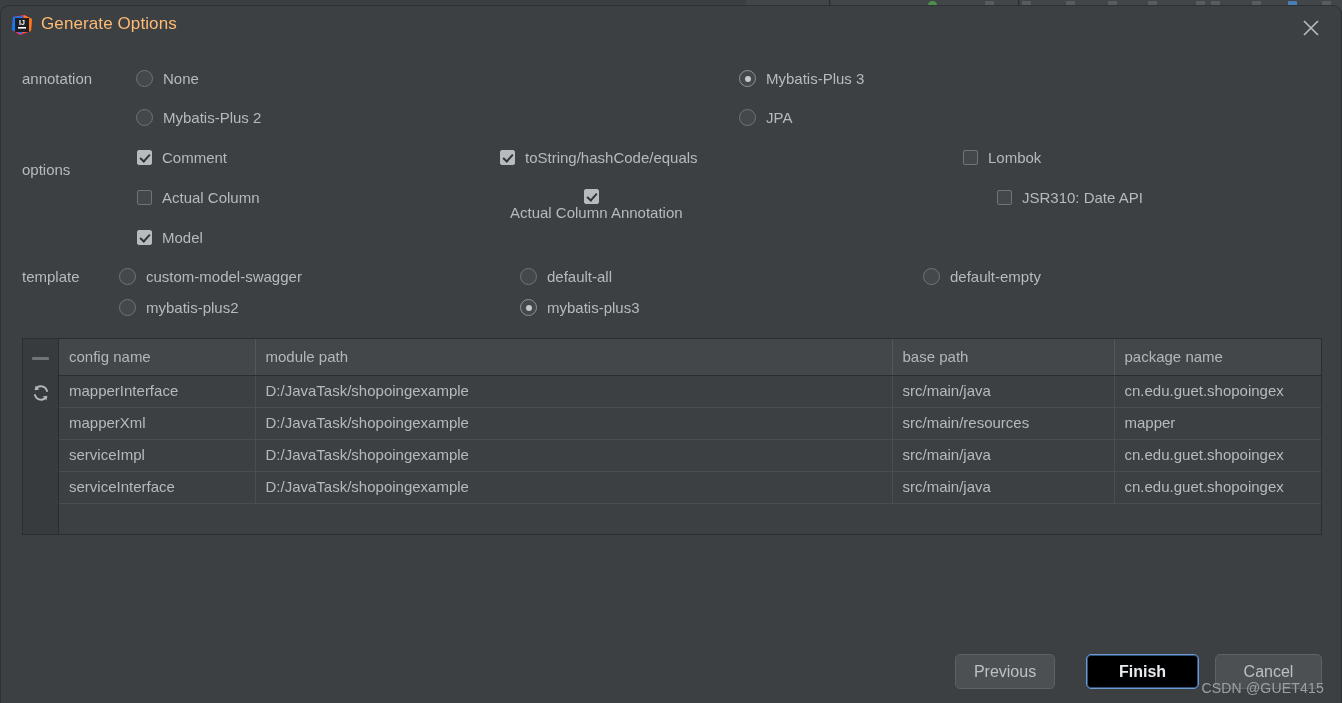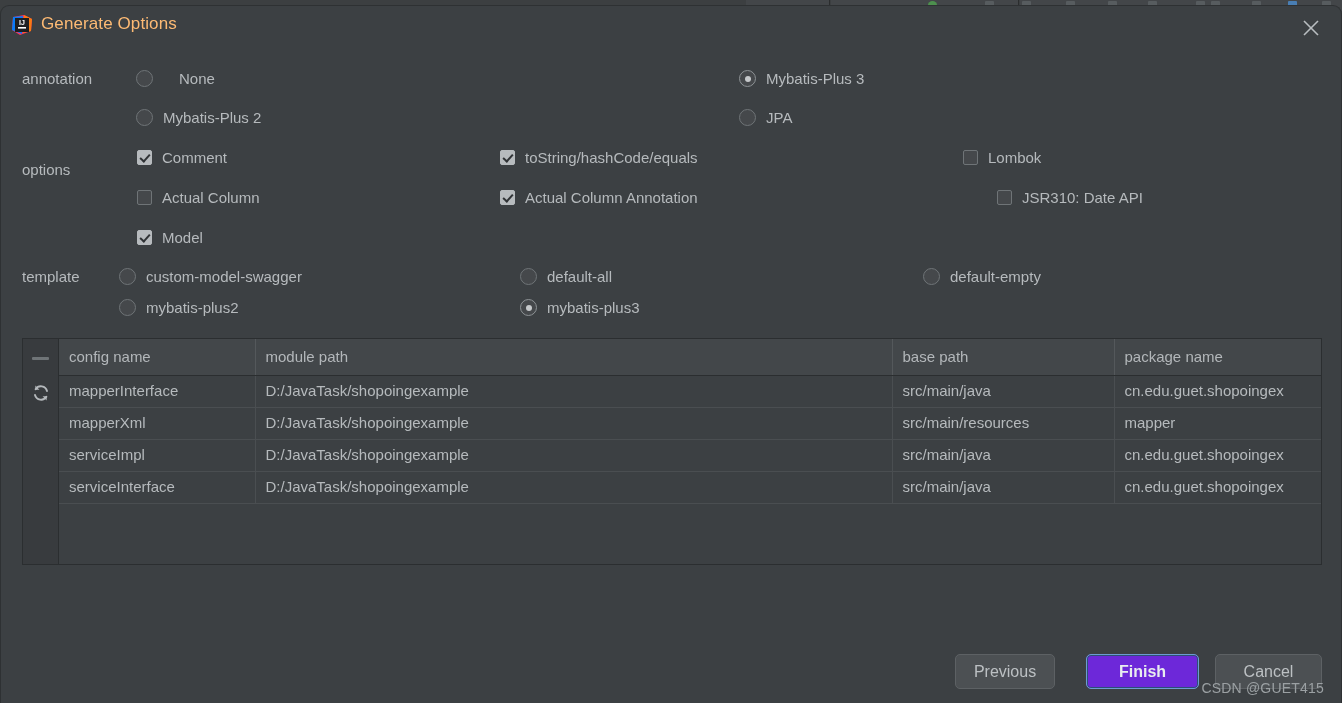--- a/index.html
+++ b/index.html
@@ -137,21 +137,21 @@
     width: 4px; height: 8px;
     border: solid #303336;
     border-width: 0 2px 2px 0;
     transform: rotate(42deg);
   }
 
   
   .table-wrap {
     position: absolute;
     left: 21px; top: 332px;
-    width: 1300px; height: 227px;
+    width: 1300px; height: 197px;
     border: 1px solid #2b2e30;
     background: #3c4043;
     display: flex;
     overflow: hidden;
   }
   .gutter {
     width: 36px;
     flex: 0 0 36px;
     background: #383b3e;
     border-right: 1px solid #2b2e30;
@@ -226,21 +226,21 @@
     font-size: 16px;
     display: flex;
     align-items: center;
     justify-content: center;
     cursor: pointer;
     border: 1px solid #5d6164;
     background: #4c5053;
     color: #bcc0c3;
   }
   .btn.primary {
-    background: #6d28d9;
+    background: #000000;
     border: 1px solid #6d9bd1;
     color: #e8ecef;
     font-weight: bold;
     box-shadow: 0 0 0 1px #2d4f78 inset;
   }
 
   .watermark {
     position: absolute;
     right: 17px; bottom: 7px;
     font-size: 14px;
@@ -290,21 +290,21 @@
       <div class="close-btn">
         <svg width="22" height="22" viewBox="0 0 22 22">
           <line x1="4" y1="4" x2="18" y2="18" stroke="#b9bdc0" stroke-width="1.6"></line>
           <line x1="18" y1="4" x2="4" y2="18" stroke="#b9bdc0" stroke-width="1.6"></line>
         </svg>
       </div>
     </div>
 
     <div class="field-label" style="left:21px; top:64px;">annotation</div>
 
-    <div class="ctl" style="left:135px; top:64px;gap:16px;">
+    <div class="ctl" style="left:135px; top:64px;">
       <span class="radio"></span>
       <span class="lbl">None</span>
     </div>
 
     <div class="ctl" style="left:738px; top:64px;">
       <span class="radio sel"></span>
       <span class="lbl">Mybatis-Plus 3</span>
     </div>
 
     <div class="ctl" style="left:135px; top:103px;">
@@ -332,21 +332,21 @@
     <div class="ctl" style="left:962px; top:143px;">
       <span class="checkbox"></span>
       <span class="lbl">Lombok</span>
     </div>
 
     <div class="ctl" style="left:136px; top:183px;">
       <span class="checkbox"></span>
       <span class="lbl">Actual Column</span>
     </div>
 
-    <div class="ctl" style="left:499px; top:183px;">
+    <div class="ctl" style="left:499px; top:183px;flex-direction:column;">
       <span class="checkbox on"></span>
       <span class="lbl">Actual Column Annotation</span>
     </div>
 
     <div class="ctl" style="left:996px; top:183px;">
       <span class="checkbox"></span>
       <span class="lbl">JSR310: Date API</span>
     </div>
 
     <div class="ctl" style="left:136px; top:223px;">

